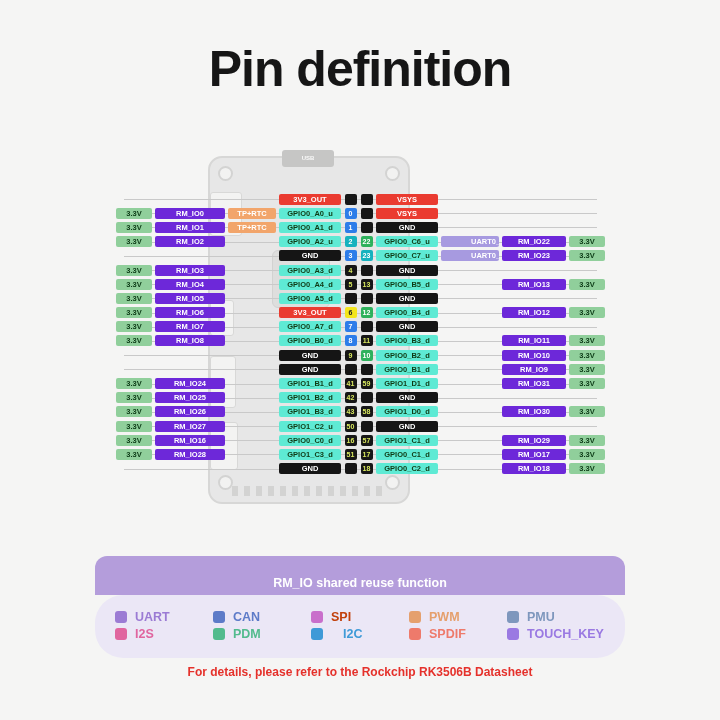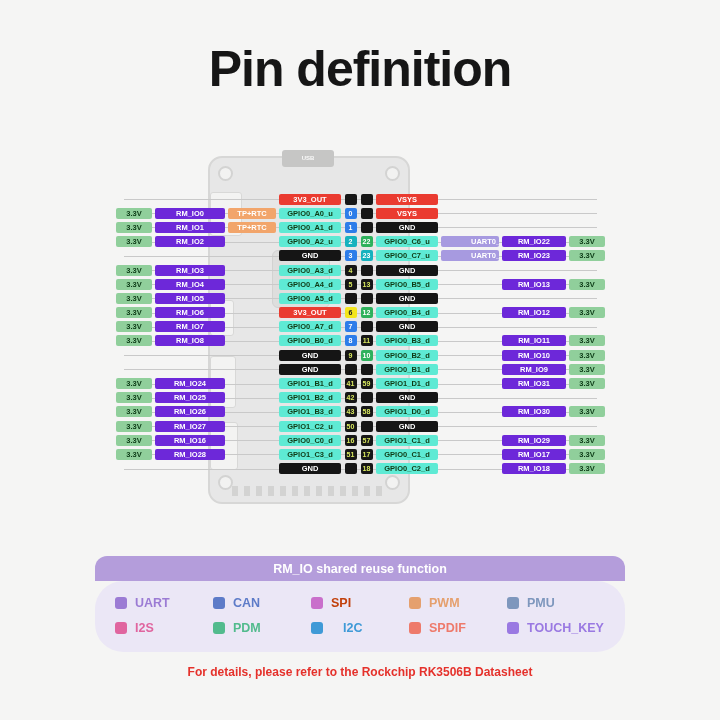--- a/index.html
+++ b/index.html
@@ -53,22 +53,22 @@
     font-size:7px;font-weight:bold;text-align:center;border-radius:2px;flex:none;
   }
   .p-blue{background:#2d7de9;color:#fff;}
   .p-teal{background:#16b2be;color:#fff;}
   .p-green{background:#2eb15c;color:#fff;}
   .p-yellow{background:#f3e51c;color:#222;}
   .p-dark{background:#161616;color:#d9e95f;}
   .p-black{background:#161616;color:#161616;}
   
   .legend{position:absolute;left:95px;top:556px;width:530px;border-radius:12px;overflow:hidden;}
-  .legend-header{background:#b49ddb;color:#fff;font-size:12.5px;font-weight:bold;text-align:center;padding:6px 0 5px;}
-  .legend-body{background:#ebe7f6;padding:15px 20px 17px;display:grid;grid-template-columns:repeat(5,1fr);row-gap:11px;border-radius:28px;}
+  .legend-header{background:#b49ddb;color:#fff;font-size:12.5px;font-weight:bold;text-align:center;padding:20px 0 5px;}
+  .legend-body{background:#ebe7f6;padding:15px 20px 17px;display:grid;grid-template-columns:repeat(5,1fr);row-gap:3px;border-radius:28px;}
   .legend-item{display:flex;align-items:center;gap:8px;font-size:12.5px;font-weight:bold;}
   .swatch{width:12px;height:12px;border-radius:3px;flex:none;}
   
   .footnote{position:absolute;top:665px;left:0;width:100%;text-align:center;
     color:#e5312b;font-size:12px;font-weight:bold;}
 </style>
 </head>
 <body>
 
 <div class="page">

